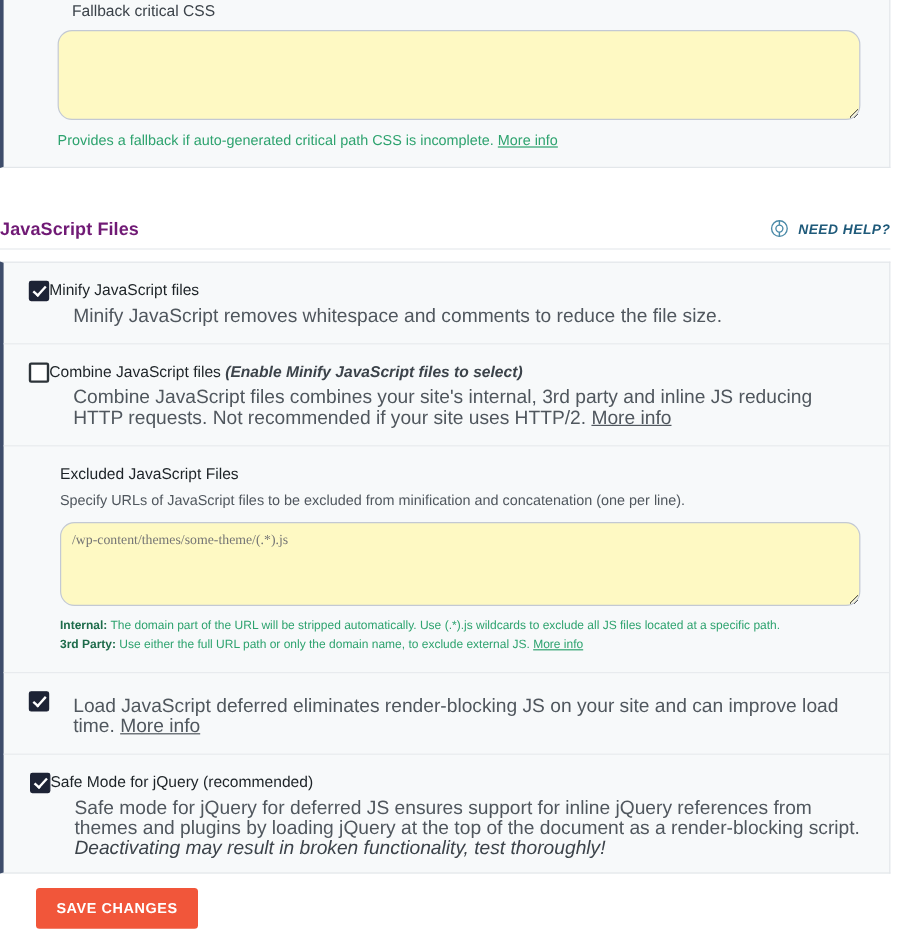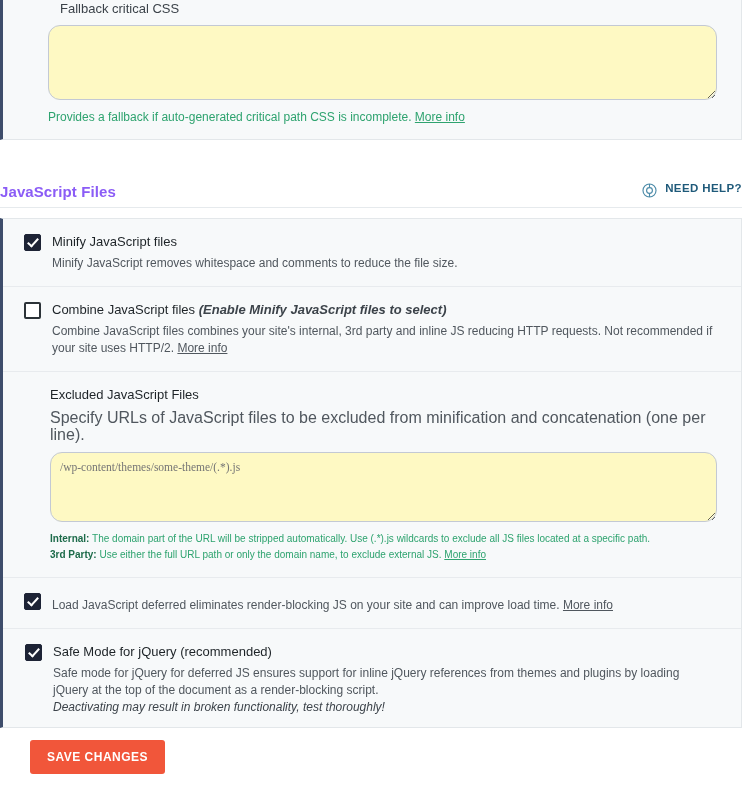--- a/index.html
+++ b/index.html
@@ -87,27 +87,29 @@
     height: 32px;
     display: flex;
     align-items: center;
     justify-content: space-between;
     border-bottom: 1px solid #e6eaed;
     box-sizing: border-box;
   }
   .section-title {
     font-size: 15px;
     font-weight: bold;
-    color: #8b5cf6;
+    color: #701a75;
     letter-spacing: 0.1px;
   }
   .need-help {
     display: flex;
+    align-items: center;
     gap: 7px;
     cursor: pointer;
+    font-style: italic;
   }
   .need-help-label {
     font-size: 11.5px;
     font-weight: bold;
     color: #1f5a7a;
     letter-spacing: 0.4px;
   }
   .lifebuoy { display: block; }
 
   
@@ -122,21 +124,20 @@
   .row {
     padding: 14px 24px 14px 21px;
     border-bottom: 1px solid #e8ebee;
   }
   .row:last-child { border-bottom: none; }
   .row-indent { padding-left: 47px; }
 
   .chk-line {
     display: flex;
     align-items: flex-start;
-    gap: 11px;
   }
   .cb {
     flex: 0 0 auto;
     width: 17px;
     height: 17px;
     box-sizing: border-box;
     border-radius: 2px;
     margin-top: 1px;
     cursor: pointer;
     position: relative;
@@ -168,42 +169,43 @@
     color: #1d2327;
     font-weight: normal;
     line-height: 17px;
   }
   .chk-title .muted-italic {
     font-style: italic;
     font-weight: bold;
     color: #3c434a;
   }
   .chk-desc {
-    font-size: 12px;
+    font-size: 16px;
     color: #50575e;
     line-height: 17px;
     margin-top: 5px;
+    margin-left: 20px;
   }
   .chk-desc a {
     color: #50575e;
     text-decoration: underline;
   }
   .chk-desc .emph-italic {
     font-style: italic;
     color: #3c434a;
   }
 
   
   .excl-title {
     font-size: 13px;
     color: #1d2327;
     line-height: 17px;
   }
   .excl-sub {
-    font-size: 16px;
+    font-size: 12px;
     color: #50575e;
     line-height: 17px;
     margin-top: 6px;
   }
   .ta-excl {
     height: 70px;
     margin-top: 9px;
   }
   .excl-notes {
     margin-top: 9px;

